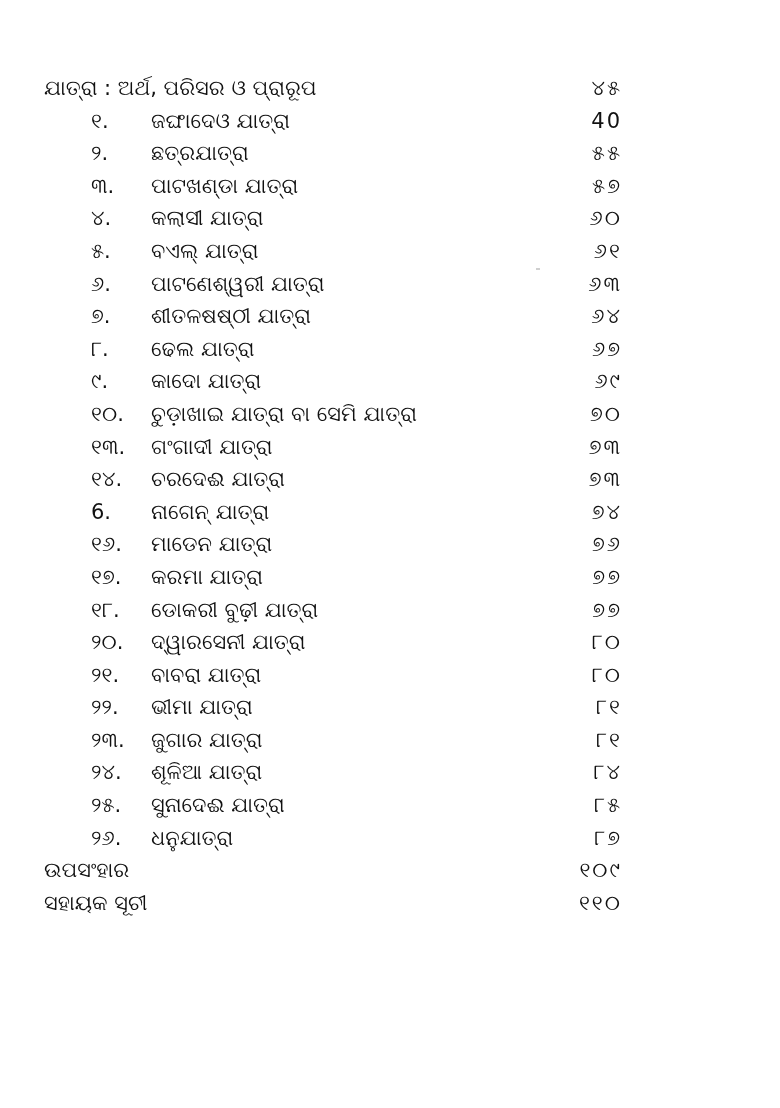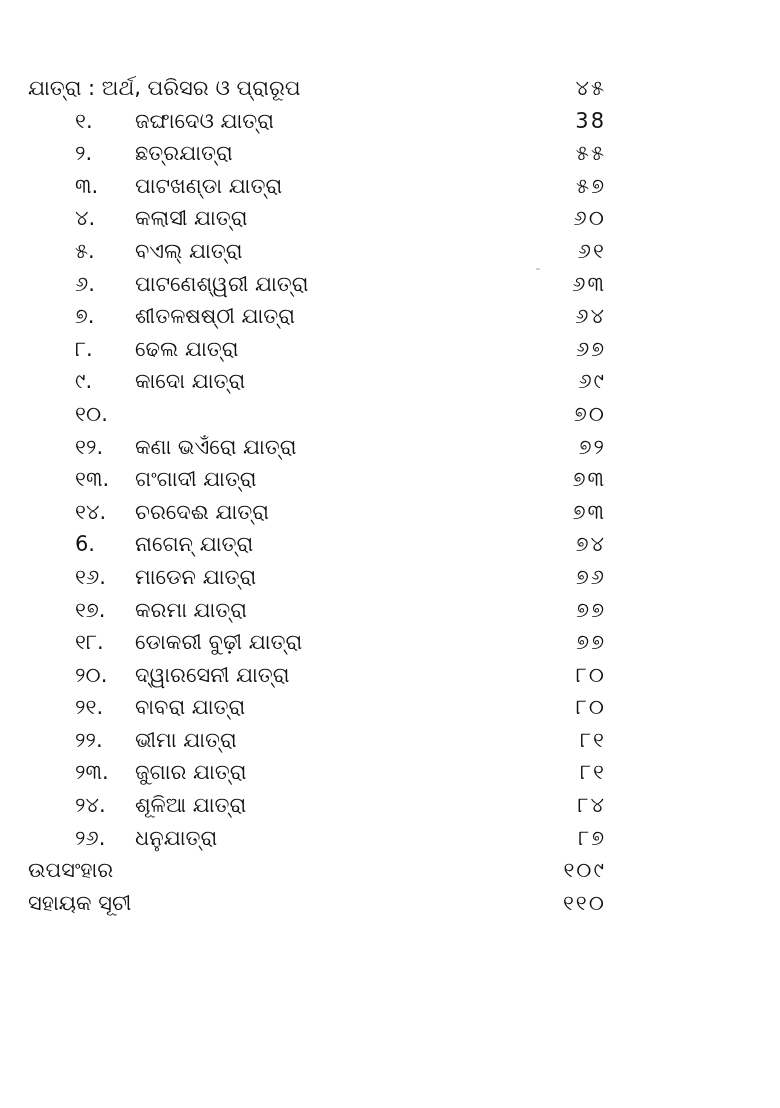--- a/index.html
+++ b/index.html
@@ -10,21 +10,21 @@
     body {
       width: 780px;
       height: 1108px;
       position: relative;
       overflow: hidden;
       color: #111111;
       font-family: "DejaVu Sans", "Liberation Sans", sans-serif;
     }
     .toc {
       position: absolute;
-      left: 0;
+      left: 16px;
       top: 72px;
       width: 632px;
     }
     .row {
       position: relative;
       height: 32.6px;
       line-height: 32.6px;
       font-size: 21px;
     }
     .row .num {
@@ -63,21 +63,21 @@
 <div class="toc">
 
   <div class="row top">
     <span class="title">ଯାତ୍ରା : ଅର୍ଥ, ପରିସର ଓ ପ୍ରାରୂପ</span>
     <span class="page">୪୫</span>
   </div>
 
   <div class="row">
     <span class="num">୧.</span>
     <span class="title">ଜଙ୍ଘାଦେଓ ଯାତ୍ରା</span>
-    <span class="page">38</span>
+    <span class="page">40</span>
   </div>
   <div class="row">
     <span class="num">୨.</span>
     <span class="title">ଛତ୍ରଯାତ୍ରା</span>
     <span class="page">୫୫</span>
   </div>
   <div class="row">
     <span class="num">୩.</span>
     <span class="title">ପାଟଖଣ୍ଡା ଯାତ୍ରା</span>
     <span class="page">୫୭</span>
@@ -107,26 +107,22 @@
     <span class="title">ଢେଲ ଯାତ୍ରା</span>
     <span class="page">୬୭</span>
   </div>
   <div class="row">
     <span class="num">୯.</span>
     <span class="title">କାଦୋ ଯାତ୍ରା</span>
     <span class="page">୬୯</span>
   </div>
   <div class="row">
     <span class="num">୧୦.</span>
+    <span class="title">ଚୁଡ଼ାଖାଇ ଯାତ୍ରା ବା ସେମି ଯାତ୍ରା</span>
     <span class="page">୭୦</span>
-  </div>
-  <div class="row">
-    <span class="num">୧୨.</span>
-    <span class="title">କଣା ଭଏଁରୋ ଯାତ୍ରା</span>
-    <span class="page">୭୨</span>
   </div>
   <div class="row">
     <span class="num">୧୩.</span>
     <span class="title">ଗଂଗାଦୀ ଯାତ୍ରା</span>
     <span class="page">୭୩</span>
   </div>
   <div class="row">
     <span class="num">୧୪.</span>
     <span class="title">ଚରଦେଈ ଯାତ୍ରା</span>
     <span class="page">୭୩</span>
@@ -170,20 +166,25 @@
     <span class="num">୨୩.</span>
     <span class="title">ଜୁଗାର ଯାତ୍ରା</span>
     <span class="page">୮୧</span>
   </div>
   <div class="row">
     <span class="num">୨୪.</span>
     <span class="title">ଶୂଳିଆ ଯାତ୍ରା</span>
     <span class="page">୮୪</span>
   </div>
   <div class="row">
+    <span class="num">୨୫.</span>
+    <span class="title">ସୁନାଦେଈ ଯାତ୍ରା</span>
+    <span class="page">୮୫</span>
+  </div>
+  <div class="row">
     <span class="num">୨୬.</span>
     <span class="title">ଧନୁଯାତ୍ରା</span>
     <span class="page">୮୭</span>
   </div>
 
   <div class="row top">
     <span class="title">ଉପସଂହାର</span>
     <span class="page">୧୦୯</span>
   </div>
   <div class="row top">

